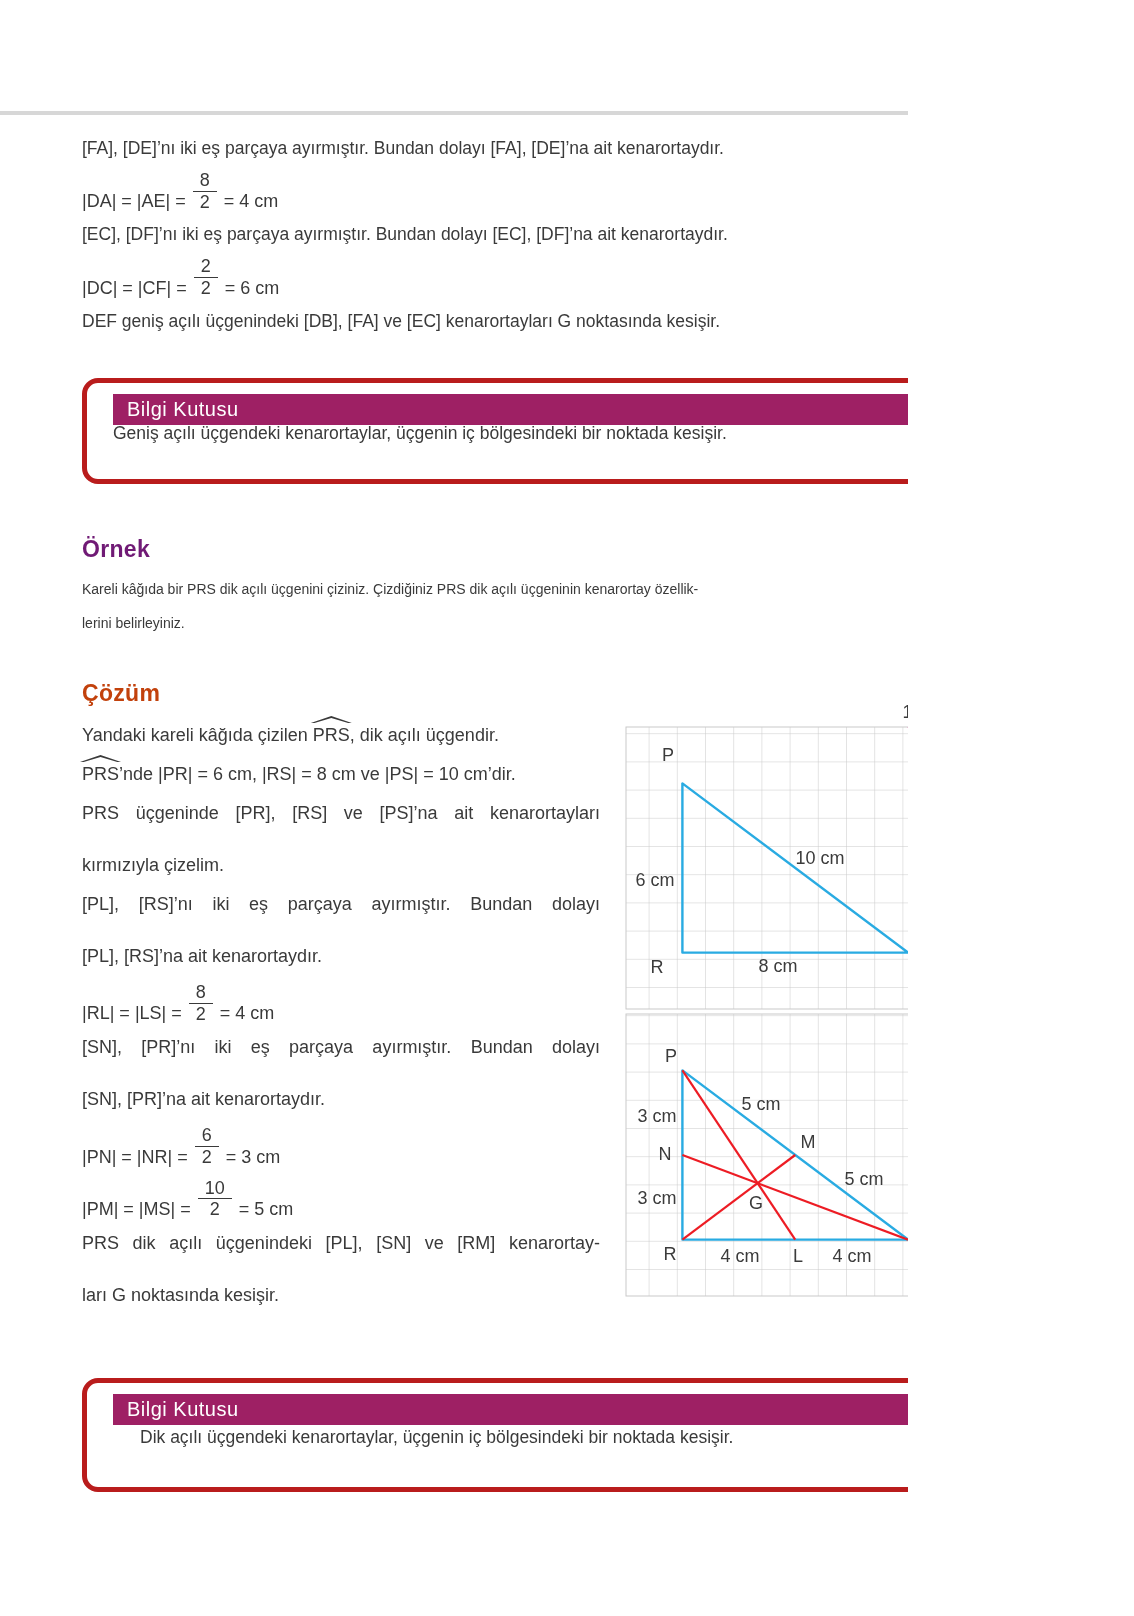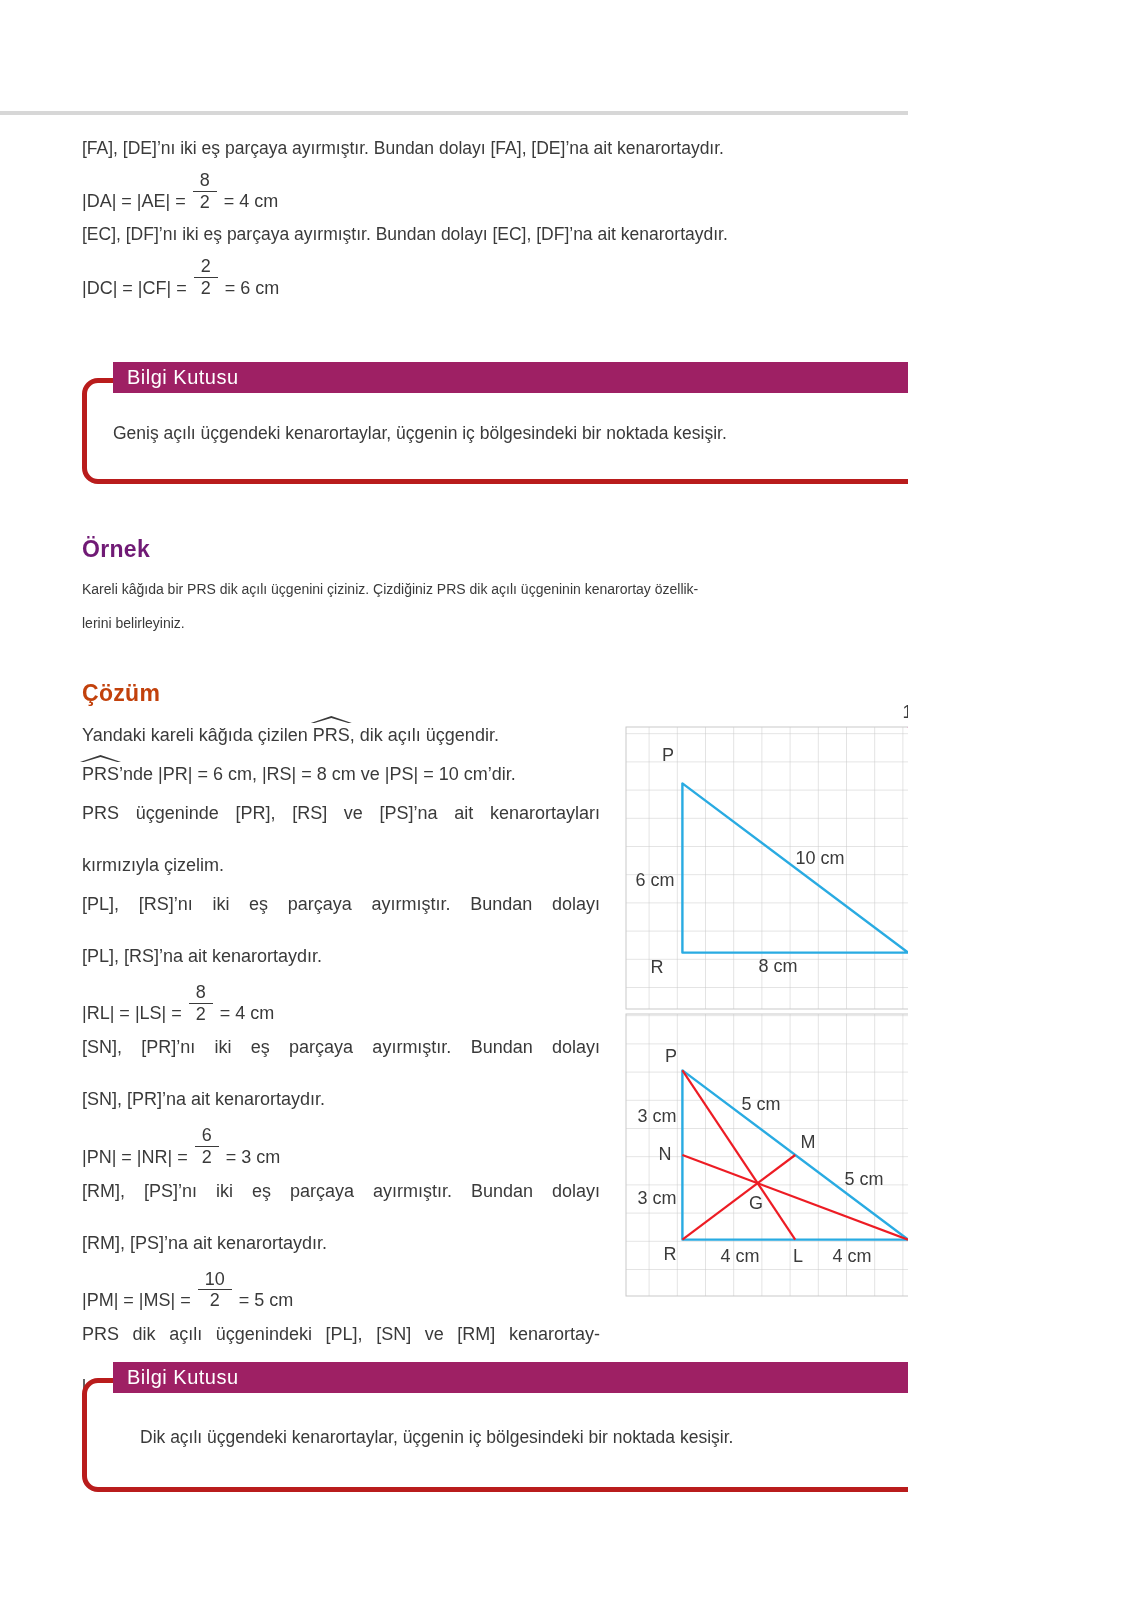--- a/index.html
+++ b/index.html
@@ -17,21 +17,21 @@
   .intro{position:absolute;left:82px;top:136px;width:862px;}
 
   .formula{display:flex;align-items:flex-end;gap:7px;font-size:18px;margin:5px 0 10px 0;}
   .frac{display:inline-flex;flex-direction:column;align-items:center;line-height:1.15;}
   .frac .num{padding:0 7px;border-bottom:1.5px solid #3a3a3a;}
   .frac .den{padding:0 7px;}
 
   
   .info-box{position:absolute;background:#ffffff;border:5px solid #b91c1c;border-radius:16px;}
   .info-header{position:absolute;background:#9E2064;color:#ffffff;font-size:20px;
-               display:flex;align-items:center;padding-left:14px;letter-spacing:.5px;z-index:2;}
+               display:flex;align-items:center;padding-left:14px;letter-spacing:.5px;z-index:2;margin-top:32px;}
   .info-text{font-size:17.5px;color:#3a3a3a;}
 
   .h-orange{position:absolute;color:#701a75;font-size:23px;font-weight:bold;letter-spacing:.3px;}
   .h-blue{position:absolute;color:#c2410c;font-size:23px;font-weight:bold;letter-spacing:.3px;}
 
   .example-text{position:absolute;left:82px;top:572px;width:866px;font-size:14px;line-height:34px;}
 
   .solution-col{position:absolute;left:82px;top:722px;width:518px;}
   .sol-para{font-size:18px;line-height:26px;margin:0 0 13px 0;}
   .jline{text-align:justify;}
@@ -75,20 +75,21 @@
     </div>
     <div class="para">[EC], [DF]’nı iki eş parçaya ayırmıştır. Bundan dolayı [EC], [DF]’na ait kenarortaydır.</div>
     <div class="formula">
       <span>|DC| = |CF| =</span>
       <span class="frac">
         <span class="num">2</span>
         <span class="den">2</span>
       </span>
       <span>= 6 cm</span>
     </div>
+    <div class="para">DEF geniş açılı üçgenindeki [DB], [FA] ve [EC] kenarortayları G noktasında kesişir.</div>
   </div>
 
   <div class="info-header" style="left:113px;top:362px;width:800px;height:31px;">
     <span>Bilgi Kutusu</span>
   </div>
   <div class="info-box" style="left:82px;top:378px;width:866px;height:96px;">
     <div class="info-text" style="padding:40px 28px 0 26px;">Geniş açılı üçgendeki kenarortaylar, üçgenin iç bölgesindeki bir noktada kesişir.</div>
   </div>
 
   <div class="h-orange" style="left:82px;top:536px;">Örnek</div>
@@ -126,24 +127,20 @@
       <div class="jline">[SN], [PR]’nı iki eş parçaya ayırmıştır. Bundan dolayı</div>
       <div>[SN], [PR]’na ait kenarortaydır.</div>
     </div>
     <div class="formula">
       <span>|PN| = |NR| =</span>
       <span class="frac">
         <span class="num">6</span>
         <span class="den">2</span>
       </span>
       <span>= 3 cm</span>
-    </div>
-    <div class="sol-para">
-      <div class="jline">[RM], [PS]’nı iki eş parçaya ayırmıştır. Bundan dolayı</div>
-      <div>[RM], [PS]’na ait kenarortaydır.</div>
     </div>
     <div class="formula">
       <span>|PM| = |MS| =</span>
       <span class="frac">
         <span class="num">10</span>
         <span class="den">2</span>
       </span>
       <span>= 5 cm</span>
     </div>
     <div class="sol-para">

